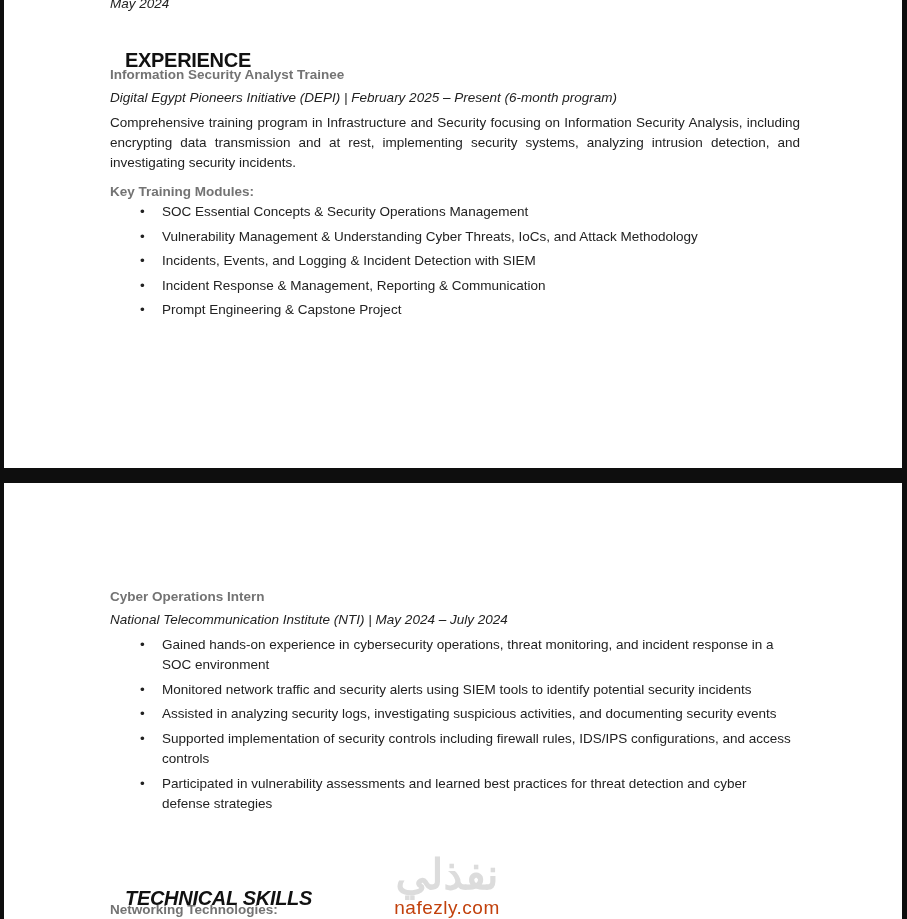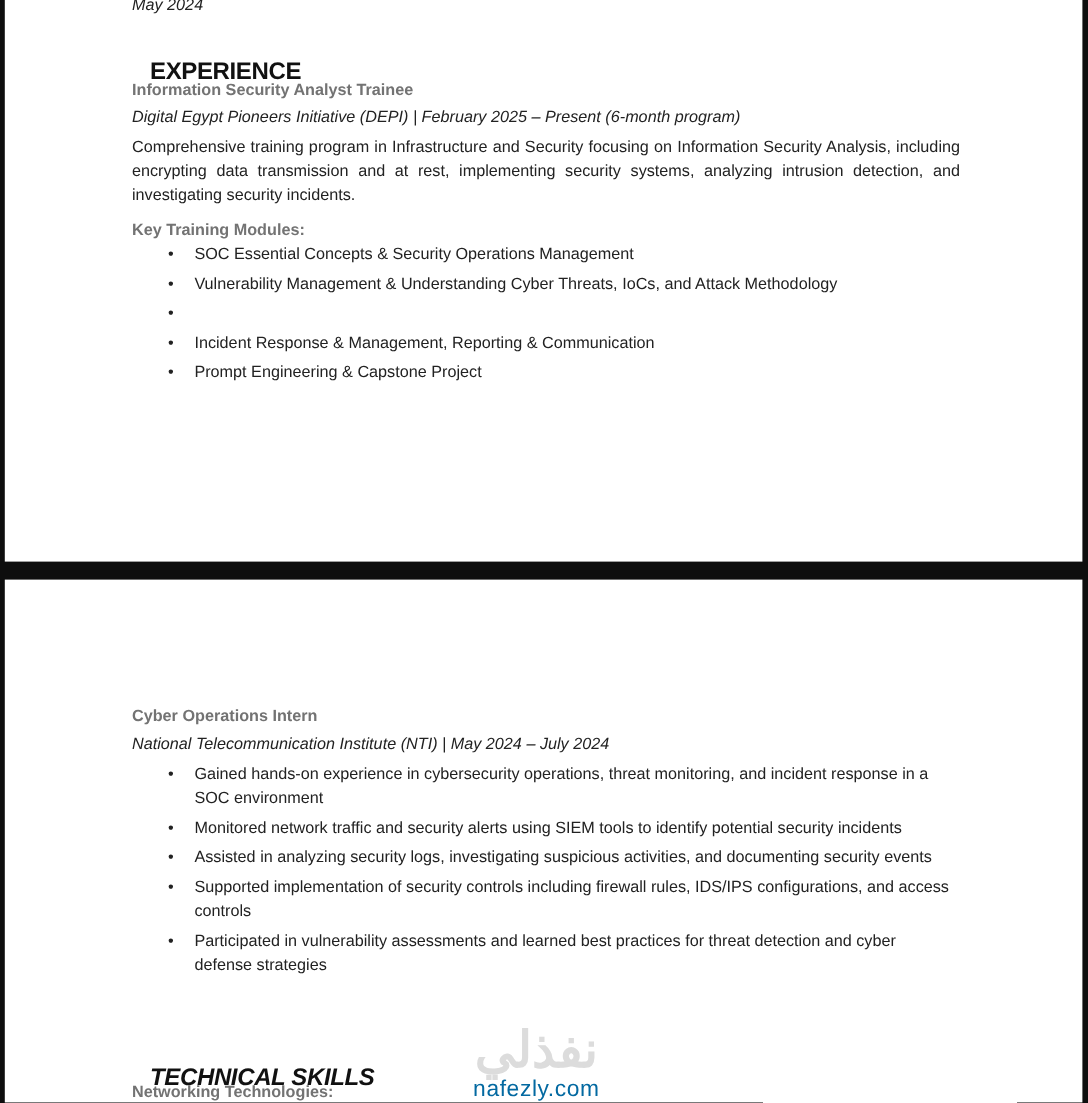--- a/index.html
+++ b/index.html
@@ -55,21 +55,21 @@
   .watermark {
     position:absolute; top:371px; left:278px; width:330px;
     text-align:center; z-index:0; user-select:none;
   }
   .wm-ar {
     font-size:42px; line-height:42px; font-weight:bold;
     color:#dcdcdc; direction:rtl;
   }
   .wm-domain {
     font-size:19px; line-height:20px; margin-top:2px;
-    color:#0369a1; letter-spacing:0.5px;
+    color:#c2410c; letter-spacing:0.5px;
   }
   .content { position:relative; z-index:1; }
 </style>
 </head>
 <body>
 
 <div class="screen">
 
   <div class="page page1">
     <div class="abs body-text italic date-line">May 2024</div>
@@ -88,20 +88,21 @@
       <li>
         <span class="dot">•</span>
         <span class="bt">SOC Essential Concepts &amp; Security Operations Management</span>
       </li>
       <li>
         <span class="dot">•</span>
         <span class="bt">Vulnerability Management &amp; Understanding Cyber Threats, IoCs, and Attack Methodology</span>
       </li>
       <li>
         <span class="dot">•</span>
+        <span class="bt">Incidents, Events, and Logging &amp; Incident Detection with SIEM</span>
       </li>
       <li>
         <span class="dot">•</span>
         <span class="bt">Incident Response &amp; Management, Reporting &amp; Communication</span>
       </li>
       <li>
         <span class="dot">•</span>
         <span class="bt">Prompt Engineering &amp; Capstone Project</span>
       </li>
     </ul>

